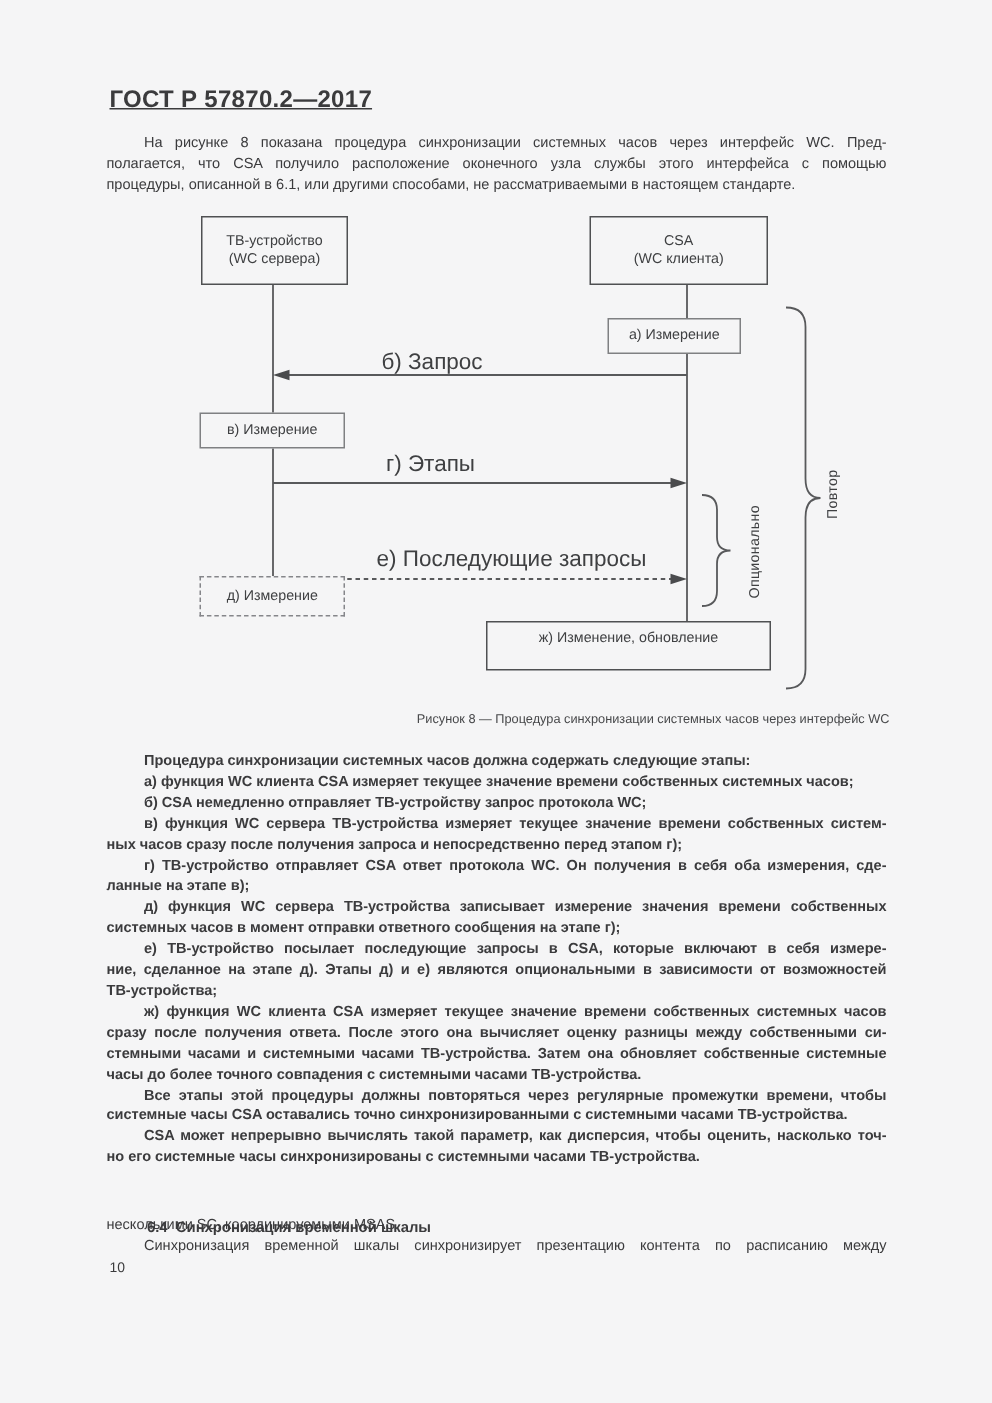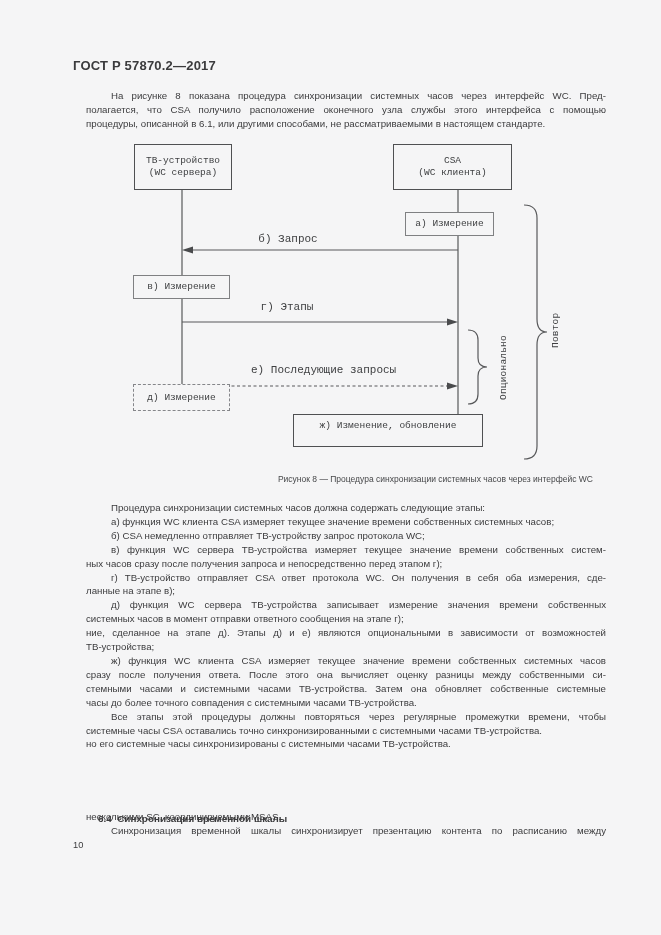--- a/index.html
+++ b/index.html
@@ -14,55 +14,55 @@
     width:661px;height:935px;
     background:var(--page_bg);
     font-family:"Liberation Sans",sans-serif;
     color:var(--ink);
     overflow:hidden;
     position:relative;
   }
   .page{position:absolute;left:0;top:0;width:661px;height:935px;}
   .doc-header{
     position:absolute;left:73px;top:58px;
-    font-size:13px;font-weight:bold;letter-spacing:.2px;
+    font-size:16px;font-weight:bold;letter-spacing:.2px;text-decoration:underline;
   }
   .textblock{
-    position:absolute;left:86px;width:520px;
+    position:absolute;left:71px;width:520px;
     font-size:9.7px;line-height:13.9px;
   }
   .tline{min-height:13.9px;}
   .tline.ind{text-indent:25px;}
   .tline.just{text-align:justify;text-align-last:justify;}
   .intro{top:89px;line-height:14.2px;}
-  .steps{top:501px;}
+  .steps{top:501px;font-weight:bold;}
   .finalpara{top:810px;}
   .heading{
     position:absolute;left:98px;top:790px;
     font-size:9.9px;font-weight:bold;margin-top:23px;
   }
   .caption{
     position:absolute;left:73px;top:474px;width:520px;
     font-size:8.5px;text-align:right;color:#47484a;
   }
   .pagenum{position:absolute;left:73px;top:840px;font-size:9.3px;}
   
-  .diagram{position:absolute;left:0;top:0;width:661px;height:935px;font-family:Liberation Mono, monospace;}
+  .diagram{position:absolute;left:0;top:0;width:661px;height:935px;}
   .diagram svg{position:absolute;left:0;top:0;}
   .dbox{
     position:absolute;background:var(--page_bg);
     border:1px solid var(--box_border);
     display:flex;flex-direction:column;align-items:center;justify-content:center;
     font-size:9.5px;line-height:11.6px;text-align:center;color:#3f4042;
   }
   .dbox.step{border-color:var(--step_border);}
   .dbox.dashed{border:1px dashed #85868a;}
   .dbox.topalign{justify-content:flex-start;padding-top:5px;box-sizing:border-box;}
   .dlabel{
-    position:absolute;font-size:11px;color:#3f4042;
+    position:absolute;font-size:15px;color:#3f4042;
     text-align:center;white-space:nowrap;
   }
   .vlabel{
     position:absolute;font-size:9.5px;color:#3f4042;
     writing-mode:vertical-rl;transform:rotate(180deg);
     text-align:center;letter-spacing:.2px;
   }
 </style>
 </head>
 <body>
@@ -110,47 +110,49 @@
     <div class="dlabel" style="left:228px;top:233px;width:120px;">б) Запрос</div>
 
     <div class="dbox step" style="left:133px;top:275px;width:95px;height:22px;">в) Измерение</div>
 
     <div class="dlabel" style="left:227px;top:301px;width:120px;">г) Этапы</div>
 
     <div class="dbox step dashed" style="left:133px;top:340px;width:95px;height:25px;margin-top:44px;">д) Измерение</div>
 
     <div class="dlabel" style="left:251px;top:364px;width:140px;">е) Последующие запросы</div>
 
-    <div class="dbox topalign" style="left:293px;top:414px;width:190px;height:33px;">ж) Изменение, обновление</div>
+    <div class="dbox topalign" style="left:324px;top:414px;width:190px;height:33px;">ж) Изменение, обновление</div>
 
     <div class="vlabel" style="left:498px;top:330px;height:76px;width:16px;">Опционально</div>
 
     <div class="vlabel" style="left:550px;top:303px;height:54px;width:16px;">Повтор</div>
   </div>
 
   <div class="caption">Рисунок 8 — Процедура синхронизации системных часов через интерфейс WC</div>
 
   <div class="textblock steps">
       <div class="tline ind">Процедура синхронизации системных часов должна содержать следующие этапы:</div>
       <div class="tline ind">а) функция WC клиента CSA измеряет текущее значение времени собственных системных часов;</div>
       <div class="tline ind">б) CSA немедленно отправляет ТВ-устройству запрос протокола WC;</div>
       <div class="tline just ind">в) функция WC сервера ТВ-устройства измеряет текущее значение времени собственных систем-</div>
       <div class="tline">ных часов сразу после получения запроса и непосредственно перед этапом г);</div>
       <div class="tline just ind">г) ТВ-устройство отправляет CSA ответ протокола WC. Он получения в себя оба измерения, сде-</div>
       <div class="tline">ланные на этапе в);</div>
       <div class="tline just ind">д) функция WC сервера ТВ-устройства записывает измерение значения времени собственных</div>
       <div class="tline">системных часов в момент отправки ответного сообщения на этапе г);</div>
+      <div class="tline just ind">е) ТВ-устройство посылает последующие запросы в CSA, которые включают в себя измере-</div>
       <div class="tline just">ние, сделанное на этапе д). Этапы д) и е) являются опциональными в зависимости от возможностей</div>
       <div class="tline">ТВ-устройства;</div>
       <div class="tline just ind">ж) функция WC клиента CSA измеряет текущее значение времени собственных системных часов</div>
       <div class="tline just">сразу после получения ответа. После этого она вычисляет оценку разницы между собственными си-</div>
       <div class="tline just">стемными часами и системными часами ТВ-устройства. Затем она обновляет собственные системные</div>
       <div class="tline">часы до более точного совпадения с системными часами ТВ-устройства.</div>
       <div class="tline just ind">Все этапы этой процедуры должны повторяться через регулярные промежутки времени, чтобы</div>
       <div class="tline">системные часы CSA оставались точно синхронизированными с системными часами ТВ-устройства.</div>
+      <div class="tline just ind">CSA может непрерывно вычислять такой параметр, как дисперсия, чтобы оценить, насколько точ-</div>
       <div class="tline">но его системные часы синхронизированы с системными часами ТВ-устройства.</div>
     </div>
 
   <div class="heading">6.4&nbsp; Синхронизация временной шкалы</div>
 
   <div class="textblock finalpara">
       <div class="tline">несколькими SC, координируемыми MSAS.</div>
       <div class="tline just ind">Синхронизация временной шкалы синхронизирует презентацию контента по расписанию между</div>
     </div>
 

